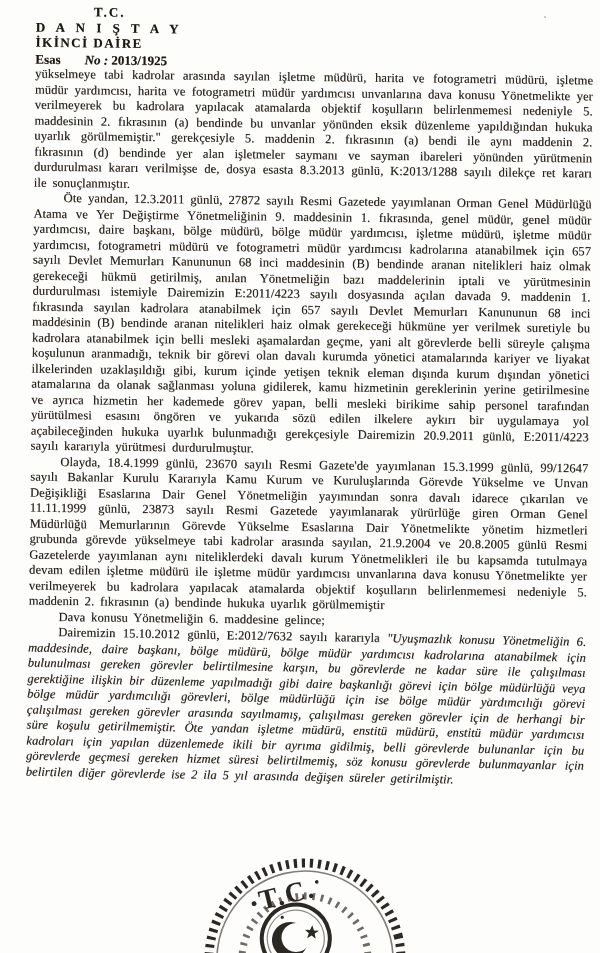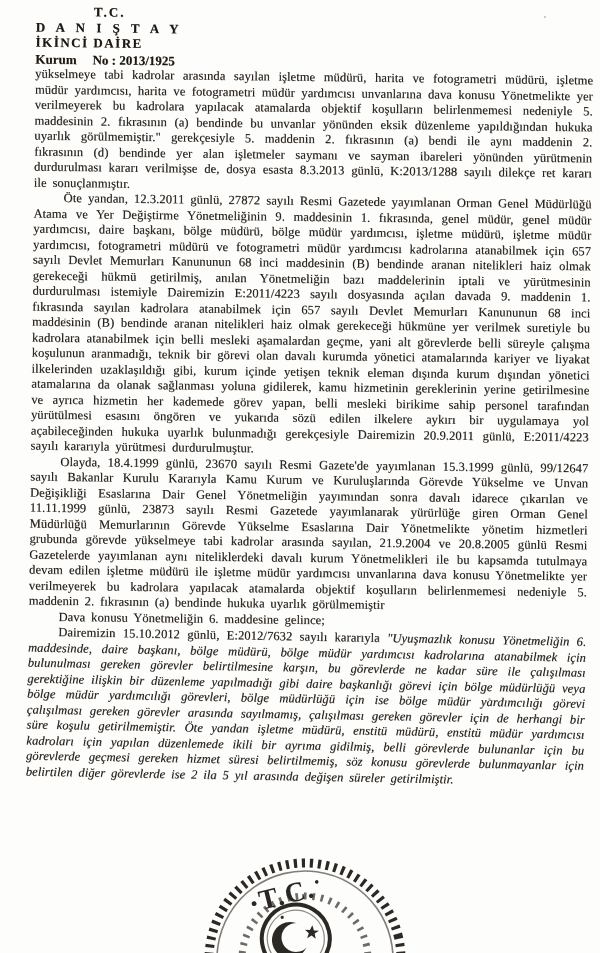--- a/index.html
+++ b/index.html
@@ -16,21 +16,21 @@
     left:36px;top:7px;width:558px;
     transform:rotate(0.7deg);
     transform-origin:280px 0px;
     text-shadow:0.3px 0.3px 0.6px rgba(55,45,35,0.55);
   }
   .hdr{font-weight:bold;font-size:13px;line-height:15px;color:#1d1812;}
   .hdr-tc{margin-left:58px;letter-spacing:2px;}
   .hdr-court{letter-spacing:4px;margin-top:1px;}
   .hdr-chamber{letter-spacing:1.5px;}
   .hdr-case{margin-top:2px;}
-  .hdr-case .no-lab{margin-left:16px;}
+  .hdr-case .no-lab{margin-left:24px;font-style:italic;}
   .body-p{
     margin:0;
     font-size:12.5px;
     line-height:15.5px;
     text-align:justify;
     word-spacing:2.6px;
     letter-spacing:0.1px;
   }
   .ind{text-indent:30px;}
   .it{font-style:italic;}
@@ -49,21 +49,21 @@
 </head>
 <body>
 
 <div class="page">
 
   <div class="content">
     <div class="hdr hdr-tc">T.C.</div>
     <div class="hdr hdr-court">D A N I Ş T A Y</div>
     <div class="hdr hdr-chamber">İKİNCİ DAİRE</div>
     <div class="hdr hdr-case">
-      <span>Kurum</span><span class="no-lab">No :</span>
+      <span>Esas</span><span class="no-lab">No :</span>
       <span>2013/1925</span>
     </div>
 
     <p class="body-p">yükselmeye tabi kadrolar arasında sayılan işletme müdürü, harita ve fotogrametri müdürü, işletme müdür yardımcısı, harita ve fotogrametri müdür yardımcısı unvanlarına dava konusu Yönetmelikte yer verilmeyerek bu kadrolara yapılacak atamalarda objektif koşulların belirlenmemesi nedeniyle 5. maddesinin 2. fıkrasının (a) bendinde bu unvanlar yönünden eksik düzenleme yapıldığından hukuka uyarlık görülmemiştir." gerekçesiyle 5. maddenin 2. fıkrasının (a) bendi ile aynı maddenin 2. fıkrasının (d) bendinde yer alan işletmeler saymanı ve sayman ibareleri yönünden yürütmenin durdurulması kararı verilmişse de, dosya esasta 8.3.2013 günlü, K:2013/1288 sayılı dilekçe ret kararı ile sonuçlanmıştır.</p>
     <p class="body-p ind">Öte yandan, 12.3.2011 günlü, 27872 sayılı Resmi Gazetede yayımlanan Orman Genel Müdürlüğü Atama ve Yer Değiştirme Yönetmeliğinin 9. maddesinin 1. fıkrasında, genel müdür, genel müdür yardımcısı, daire başkanı, bölge müdürü, bölge müdür yardımcısı, işletme müdürü, işletme müdür yardımcısı, fotogrametri müdürü ve fotogrametri müdür yardımcısı kadrolarına atanabilmek için 657 sayılı Devlet Memurları Kanununun 68 inci maddesinin (B) bendinde aranan nitelikleri haiz olmak gerekeceği hükmü getirilmiş, anılan Yönetmeliğin bazı maddelerinin iptali ve yürütmesinin durdurulması istemiyle Dairemizin E:2011/4223 sayılı dosyasında açılan davada 9. maddenin 1. fıkrasında sayılan kadrolara atanabilmek için 657 sayılı Devlet Memurları Kanununun 68 inci maddesinin (B) bendinde aranan nitelikleri haiz olmak gerekeceği hükmüne yer verilmek suretiyle bu kadrolara atanabilmek için belli mesleki aşamalardan geçme, yani alt görevlerde belli süreyle çalışma koşulunun aranmadığı, teknik bir görevi olan davalı kurumda yönetici atamalarında kariyer ve liyakat ilkelerinden uzaklaşıldığı gibi, kurum içinde yetişen teknik eleman dışında kurum dışından yönetici atamalarına da olanak sağlanması yoluna gidilerek, kamu hizmetinin gereklerinin yerine getirilmesine ve ayrıca hizmetin her kademede görev yapan, belli mesleki birikime sahip personel tarafından yürütülmesi esasını öngören ve yukarıda sözü edilen ilkelere aykırı bir uygulamaya yol açabileceğinden hukuka uyarlık bulunmadığı gerekçesiyle Dairemizin 20.9.2011 günlü, E:2011/4223 sayılı kararıyla yürütmesi durdurulmuştur.</p>
     <p class="body-p ind">Olayda, 18.4.1999 günlü, 23670 sayılı Resmi Gazete'de yayımlanan 15.3.1999 günlü, 99/12647 sayılı Bakanlar Kurulu Kararıyla Kamu Kurum ve Kuruluşlarında Görevde Yükselme ve Unvan Değişikliği Esaslarına Dair Genel Yönetmeliğin yayımından sonra davalı idarece çıkarılan ve 11.11.1999 günlü, 23873 sayılı Resmi Gazetede yayımlanarak yürürlüğe giren Orman Genel Müdürlüğü Memurlarının Görevde Yükselme Esaslarına Dair Yönetmelikte yönetim hizmetleri grubunda görevde yükselmeye tabi kadrolar arasında sayılan, 21.9.2004 ve 20.8.2005 günlü Resmi Gazetelerde yayımlanan aynı niteliklerdeki davalı kurum Yönetmelikleri ile bu kapsamda tutulmaya devam edilen işletme müdürü ile işletme müdür yardımcısı unvanlarına dava konusu Yönetmelikte yer verilmeyerek bu kadrolara yapılacak atamalarda objektif koşulların belirlenmemesi nedeniyle 5. maddenin 2. fıkrasının (a) bendinde hukuka uyarlık görülmemiştir</p>
     <p class="body-p ind">Dava konusu Yönetmeliğin 6. maddesine gelince;</p>
     <p class="body-p ind tilt2"><span>Dairemizin 15.10.2012 günlü, E:2012/7632 sayılı kararıyla</span><span class="it"> "Uyuşmazlık konusu Yönetmeliğin 6. maddesinde, daire başkanı, bölge müdürü, bölge müdür yardımcısı kadrolarına atanabilmek için bulunulması gereken görevler belirtilmesine karşın, bu görevlerde ne kadar süre ile çalışılması gerektiğine ilişkin bir düzenleme yapılmadığı gibi daire başkanlığı görevi için bölge müdürlüğü veya bölge müdür yardımcılığı görevleri, bölge müdürlüğü için ise bölge müdür yardımcılığı görevi çalışılması gereken görevler arasında sayılmamış, çalışılması gereken görevler için de herhangi bir süre koşulu getirilmemiştir. Öte yandan işletme müdürü, enstitü müdürü, enstitü müdür yardımcısı kadroları için yapılan düzenlemede ikili bir ayrıma gidilmiş, belli görevlerde bulunanlar için bu görevlerde geçmesi gereken hizmet süresi belirtilmemiş, söz konusu görevlerde bulunmayanlar için belirtilen diğer görevlerde ise 2 ila 5 yıl arasında değişen süreler getirilmiştir.</span></p>
   </div>
 

